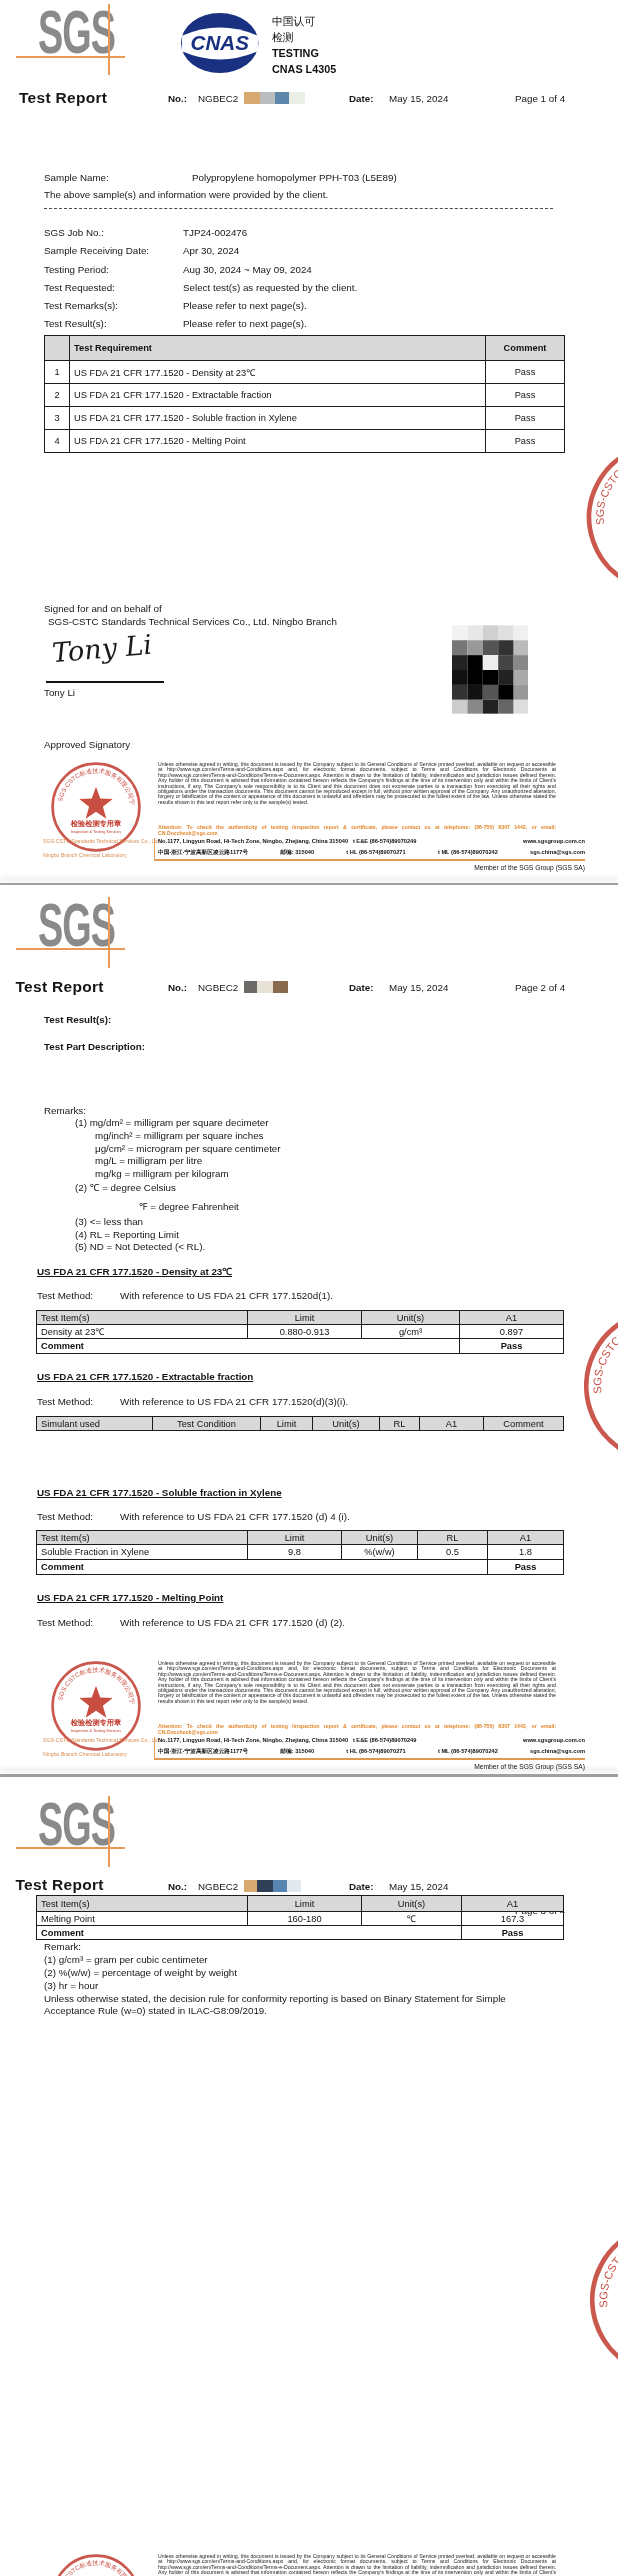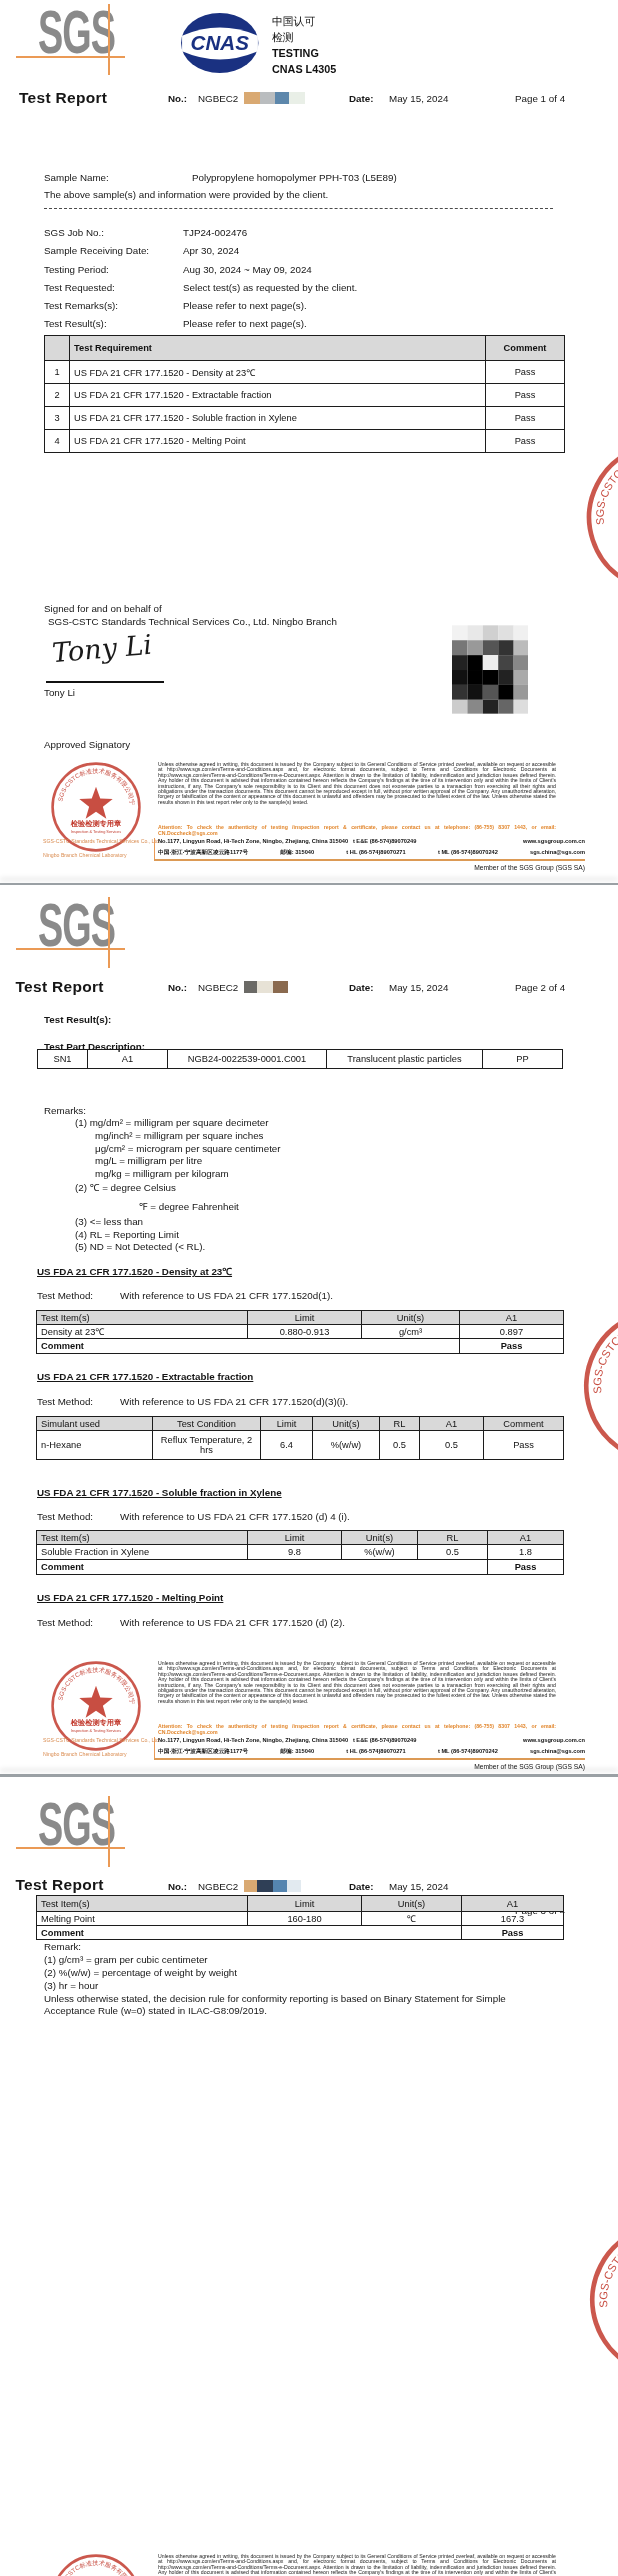--- a/index.html
+++ b/index.html
@@ -233,27 +233,20 @@
 
     <table class="a" style="left:37px;top:164px;width:526px;">
       <colgroup>
           <col style="width:50px">
           <col style="width:80px">
           <col style="width:159px">
           <col style="width:156px">
           <col style="width:80px">
         </colgroup>
       <tbody>
-      <tr style="height:18.5px">
-        <td class="c">SN1</td>
-        <td class="c">A1</td>
-        <td class="c">NGB24-0022539-0001.C001</td>
-        <td class="c">Translucent plastic particles</td>
-        <td class="c">PP</td>
-      </tr>
     </tbody>
       </table>
 
     <div class="a fs19" style="left:44px;top:220px;">Remarks:</div>
     <div class="a fs19" style="left:75px;top:232px;">(1)  mg/dm² = milligram per square decimeter</div>
     <div class="a fs19" style="left:95px;top:245px;">mg/inch² = milligram per square inches</div>
     <div class="a fs19" style="left:95px;top:258px;">μg/cm² = microgram per square centimeter</div>
     <div class="a fs19" style="left:95px;top:270px;">mg/L = milligram per litre</div>
     <div class="a fs19" style="left:95px;top:283px;">mg/kg = milligram per kilogram</div>
     <div class="a fs19" style="left:75px;top:297px;">(2)  ℃ = degree Celsius</div>
@@ -307,29 +300,20 @@
         </colgroup>
       <tbody>
           <tr style="height:14px">
         <th class="l">Simulant used</th>
             <th class="c">Test Condition</th>
             <th class="c">Limit</th>
             <th class="c">Unit(s)</th>
             <th class="c">RL</th>
             <th class="c">A1</th>
             <th class="c">Comment</th>
-      </tr>
-      <tr style="height:29px">
-        <td class="l">n-Hexane</td>
-            <td class="c">Reflux Temperature, 2 hrs</td>
-            <td class="c">6.4</td>
-            <td class="c">%(w/w)</td>
-            <td class="c">0.5</td>
-            <td class="c">0.5</td>
-            <td class="c">Pass</td>
       </tr>
     </tbody>
       </table>
 
     <div class="a sect" style="left:37px;top:602px;">US FDA 21 CFR 177.1520 - Soluble fraction in Xylene</div>
     <div class="a fs19" style="left:37px;top:626px;">Test Method:</div>
     <div class="a fs19" style="left:120px;top:626px;">With reference to US FDA 21 CFR 177.1520 (d) 4 (i).</div>
     <table class="a" style="left:36px;top:645px;width:527px;">
       <colgroup>
           <col style="width:211px">

